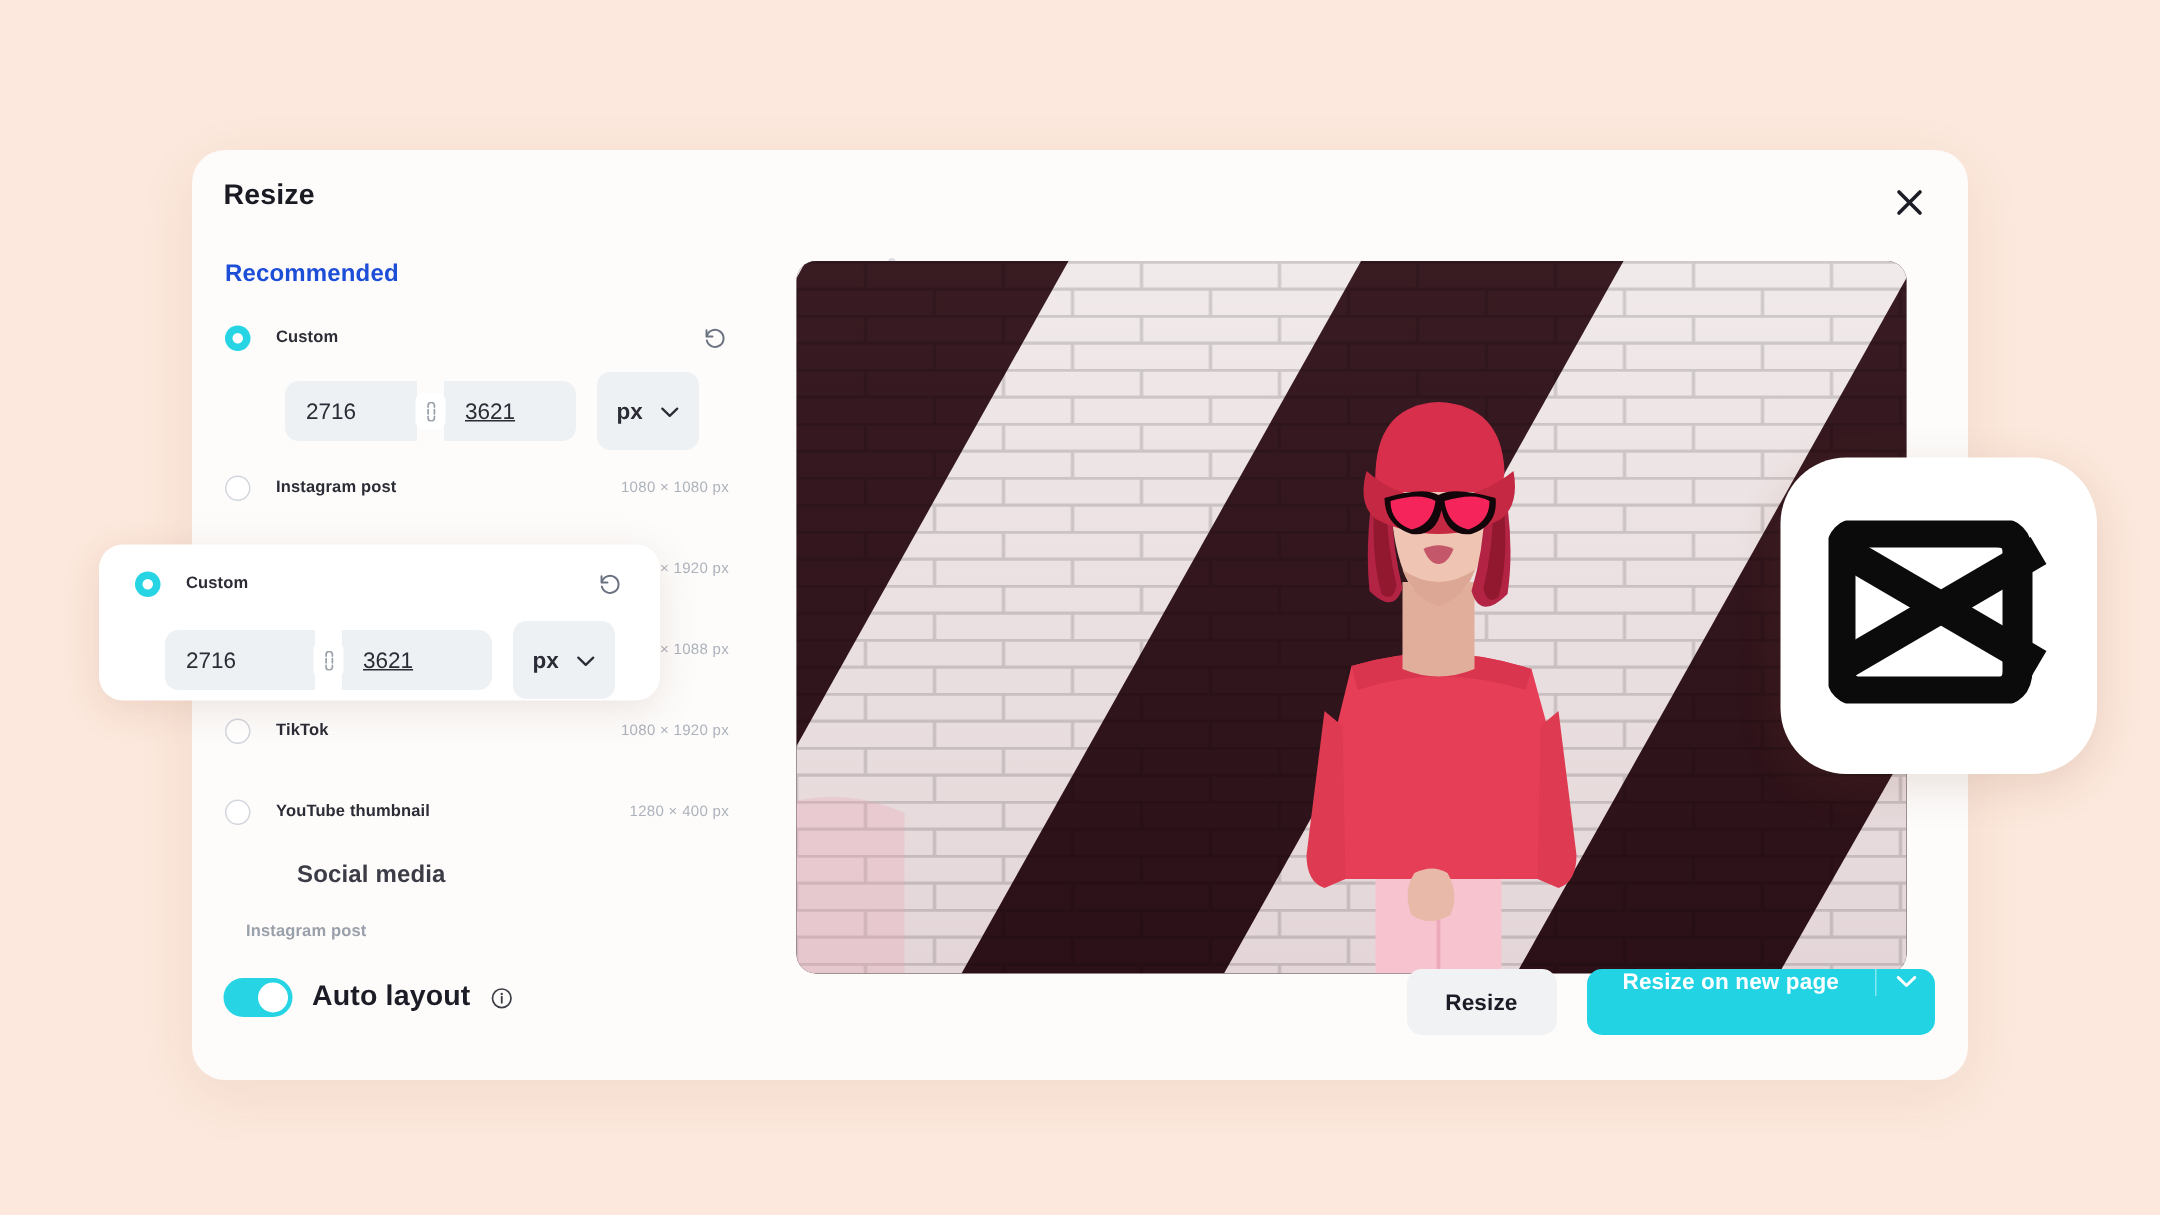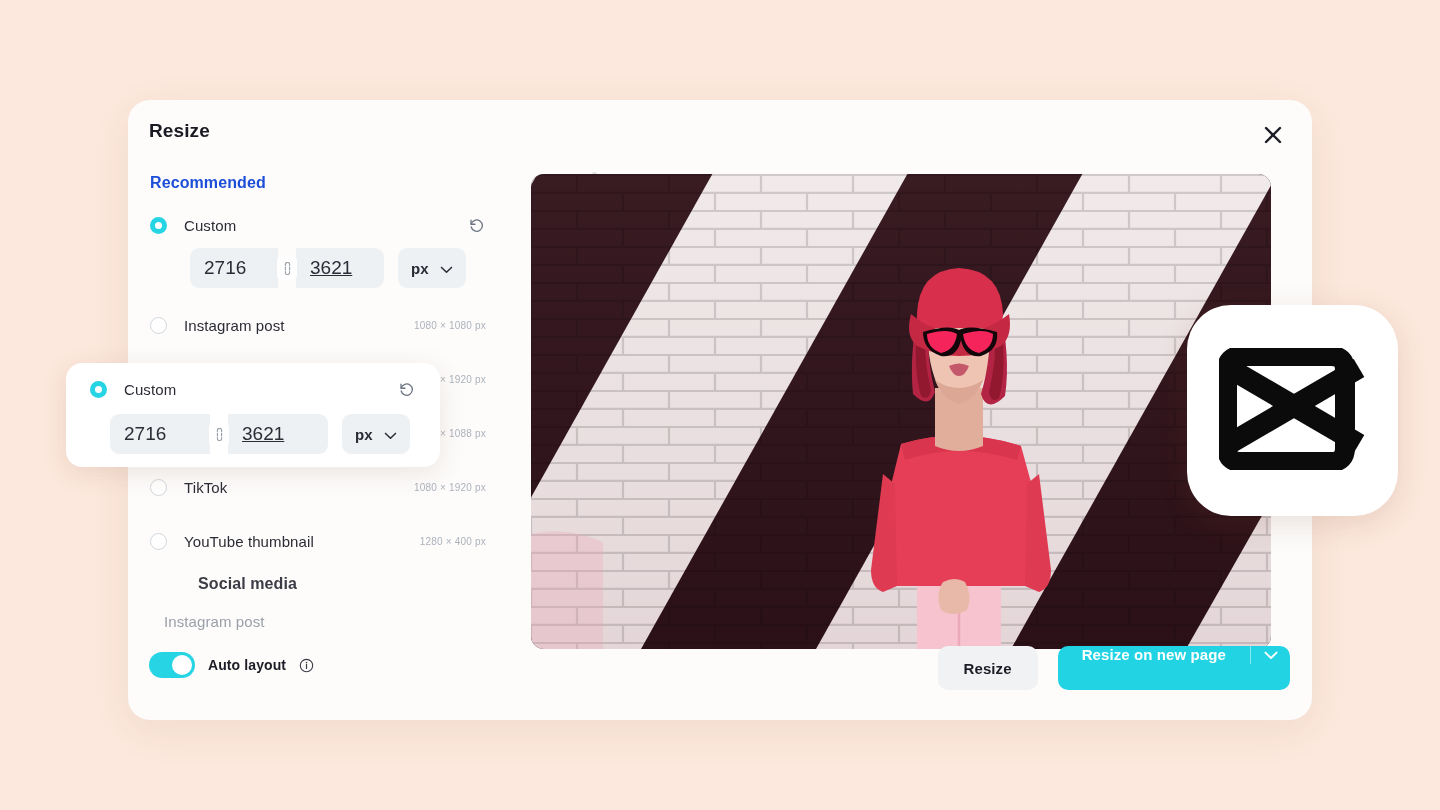--- a/index.html
+++ b/index.html
@@ -100,24 +100,25 @@
   .radio.checked::after {
     content: "";
     position: absolute;
     left: 5px; top: 5px;
     width: 7px; height: 7px;
     border-radius: 50%;
     background: #fff;
   }
 
   .preset-label {
-    font-size: 15px;
+    font-size: 11px;
     color: #2C2C36;
     letter-spacing: .1px;
     white-space: nowrap;
+    font-weight: bold;
   }
   .preset-label.muted { color: #9AA0AA; }
 
   .preset-dims {
     margin-left: auto;
     font-size: 10px;
     color: #ACB2BC;
     letter-spacing: .2px;
     white-space: nowrap;
   }
@@ -134,21 +135,21 @@
     position: absolute;
     display: flex;
     align-items: center;
   }
 
   .num-field {
     background: #EDF1F4;
     height: 40px;
     display: flex;
     align-items: center;
-    font-size: 19px;
+    font-size: 15px;
     color: #2C2C36;
     padding: 0 14px;
   }
   .num-field.left  { width: 88px; border-radius: 9px 0 0 9px; }
   .num-field.right { width: 88px; border-radius: 0 9px 9px 0; text-decoration: underline; }
 
   .link-toggle {
     width: 20px; height: 24px;
     background: #FFFFFF;
     border-radius: 5px;
@@ -157,21 +158,21 @@
     justify-content: center;
     z-index: 3;
     margin: 0 -1px;
     cursor: pointer;
   }
 
   .unit-select {
     margin-left: 14px;
     background: #EDF1F4;
     border-radius: 9px;
-    height: 40px;
+    height: 52px;
     width: 68px;
     display: flex;
     align-items: center;
     justify-content: space-between;
     padding: 0 13px;
     font-size: 15px;
     color: #2C2C36;
     font-weight: bold;
     cursor: pointer;
   }
@@ -261,21 +262,21 @@
   }
   #auto-toggle::after {
     content: "";
     position: absolute;
     right: 3px; top: 3px;
     width: 20px; height: 20px;
     border-radius: 50%;
     background: #fff;
   }
   #auto-layout-label {
-    font-size: 14px;
+    font-size: 19px;
     color: #1C1C26;
     font-weight: bold;
     letter-spacing: .1px;
   }
   #info-icon { display: flex; align-items: center; cursor: pointer; }
 
   #footer-actions {
     position: absolute;
     right: 22px;
     top: 16px;

